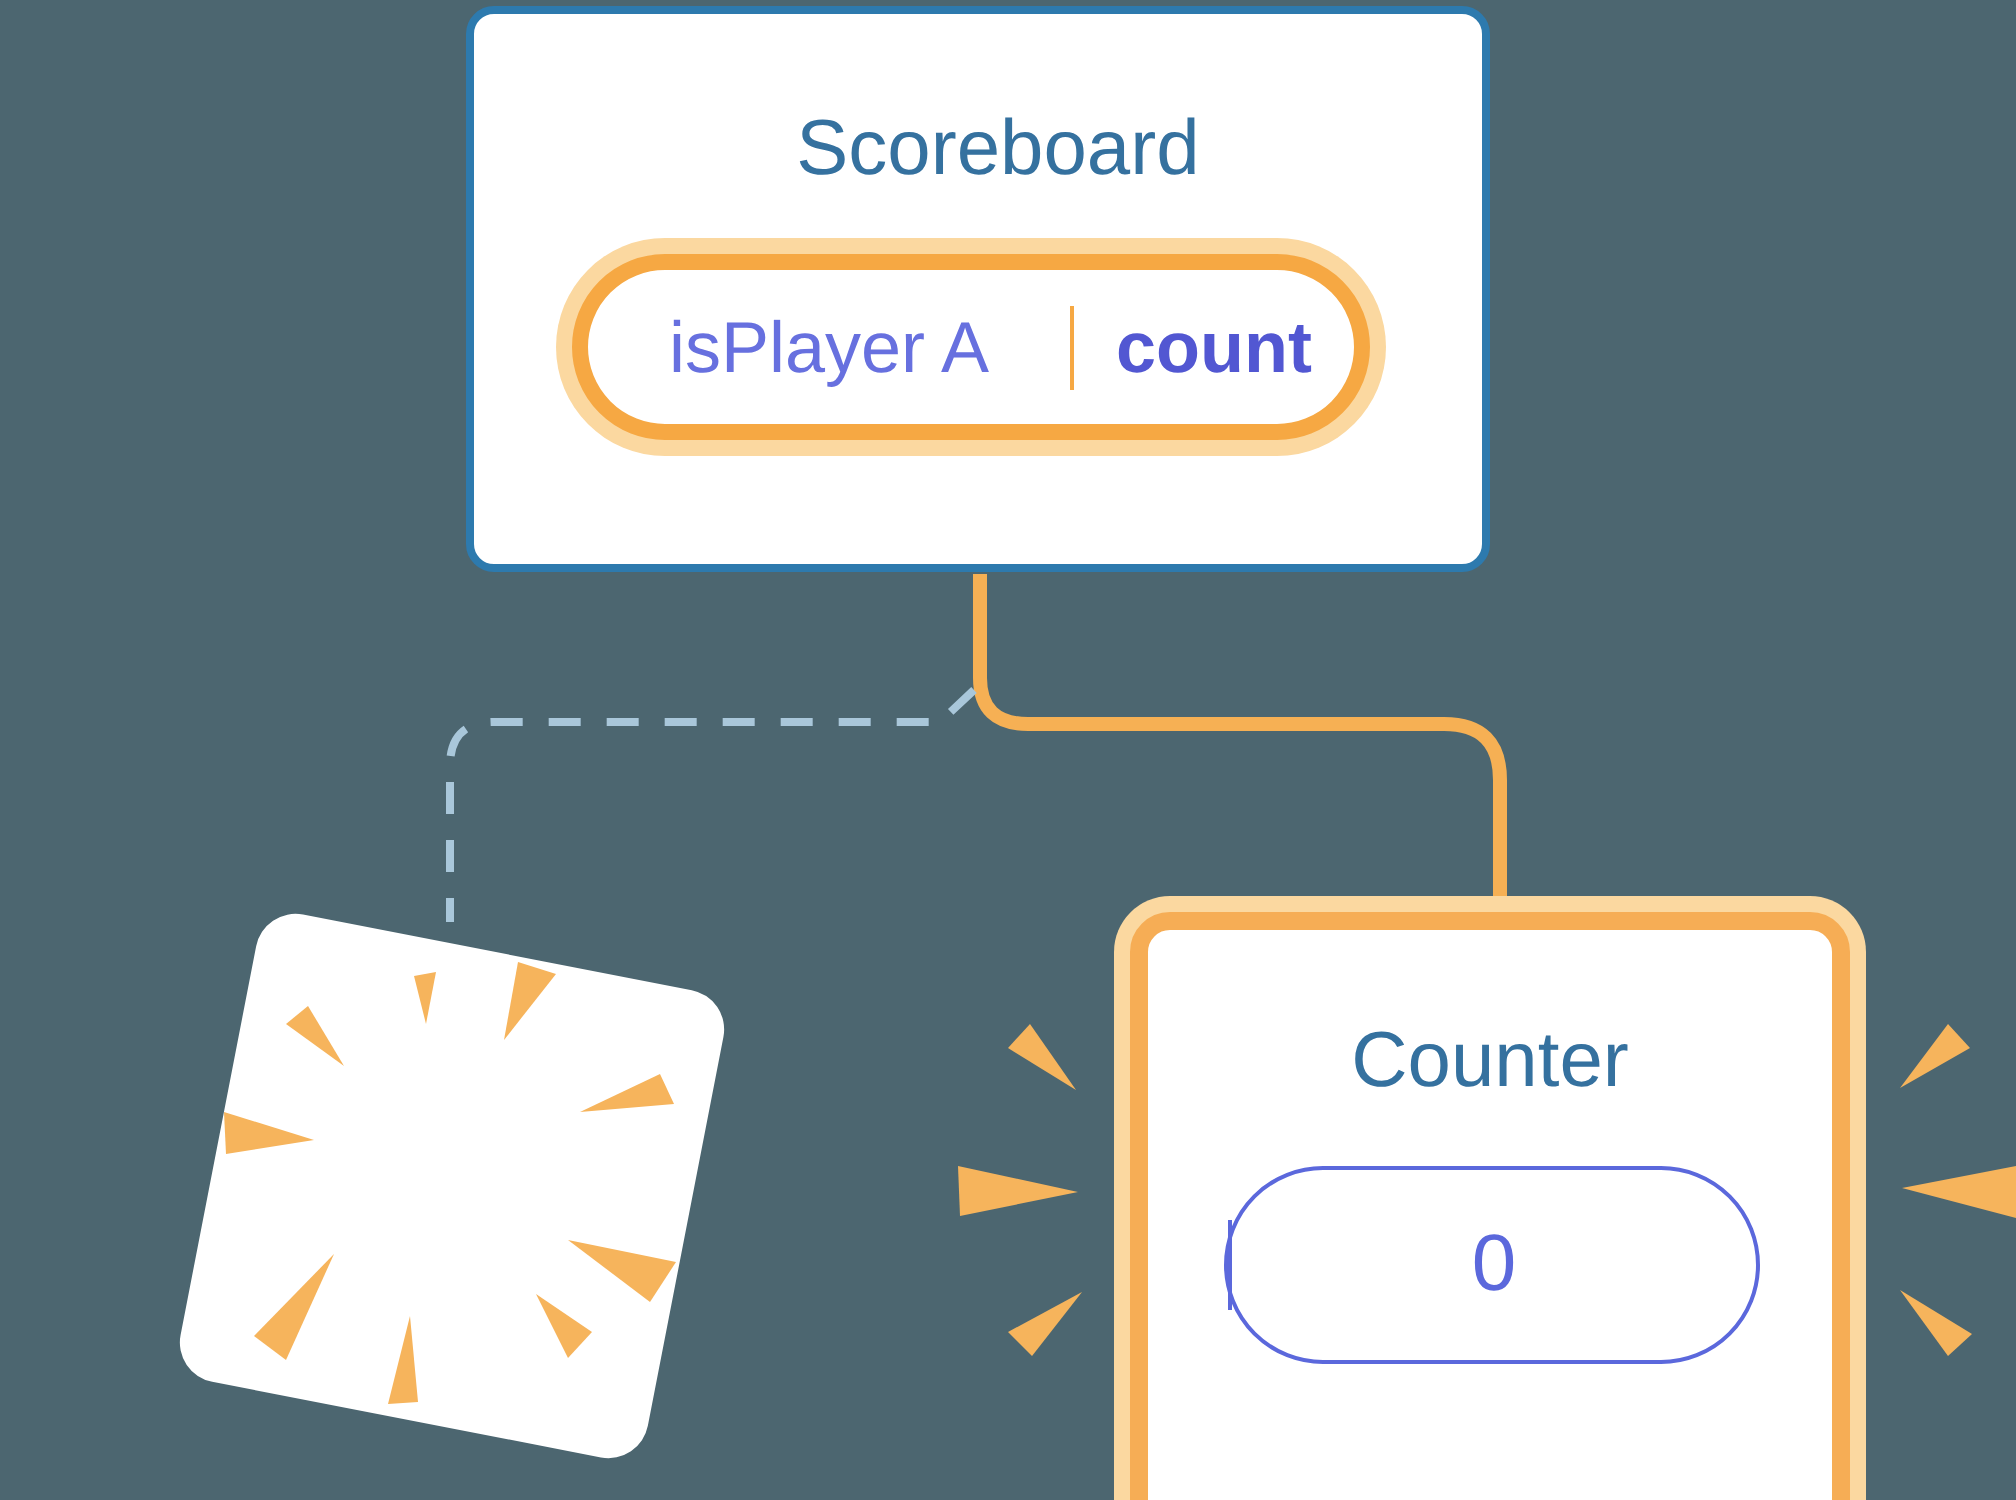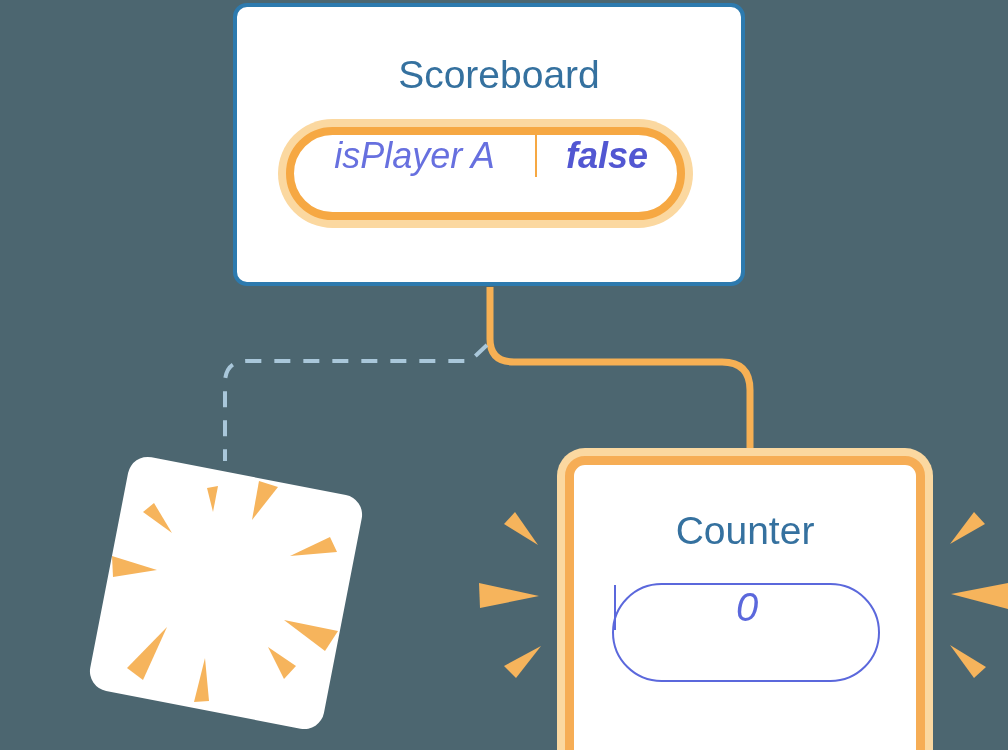--- a/index.html
+++ b/index.html
@@ -44,21 +44,21 @@
   }
   .box-title{
     position:absolute;left:0;right:0;text-align:center;
     color:var(--title-blue);font-weight:500;line-height:1;
   }
   .scoreboard-box .box-title{top:48px;font-size:39px;margin-left:20px;}
   .counter-box .box-title{top:46px;font-size:39px;}
 
   .state-pill{
     position:absolute;display:flex;box-sizing:border-box;
-    background:var(--card-white);align-items:flex-start;font-style:italic;
+    background:var(--card-white);align-items:center;
   }
   .scoreboard-box .state-pill{
     left:49px;top:120px;width:399px;height:93px;
     border:8px solid var(--orange-deep);border-radius:60px;
     box-shadow:0 0 0 8px var(--peach-glow);
   }
   .counter-box .state-pill{
     left:38px;top:118px;width:268px;height:99px;
     border:2.5px solid var(--purple);border-radius:50px;
   }
@@ -107,21 +107,21 @@
     <g>
       <path class="sparkle" d="M702,97 Q705,111 717,114 Q705,117 702,131 Q699,117 687,114 Q699,111 702,97 Z"></path>
       <path class="sparkle" d="M717,131 Q719,140 728,142 Q719,144 717,153 Q715,144 706,142 Q715,140 717,131 Z"></path>
     </g>
   </svg>
 
   <div class="component-box scoreboard-box">
     <div class="box-title">Scoreboard</div>
     <div class="state-pill">
       <div class="cell cell-key">isPlayer A</div>
-      <div class="cell cell-value">false</div>
+      <div class="cell cell-value">count</div>
     </div>
   </div>
 
   <div class="component-box counter-box">
     <div class="box-title">Counter</div>
     <div class="state-pill">
       <div class="cell cell-value">0</div>
     </div>
   </div>
 

